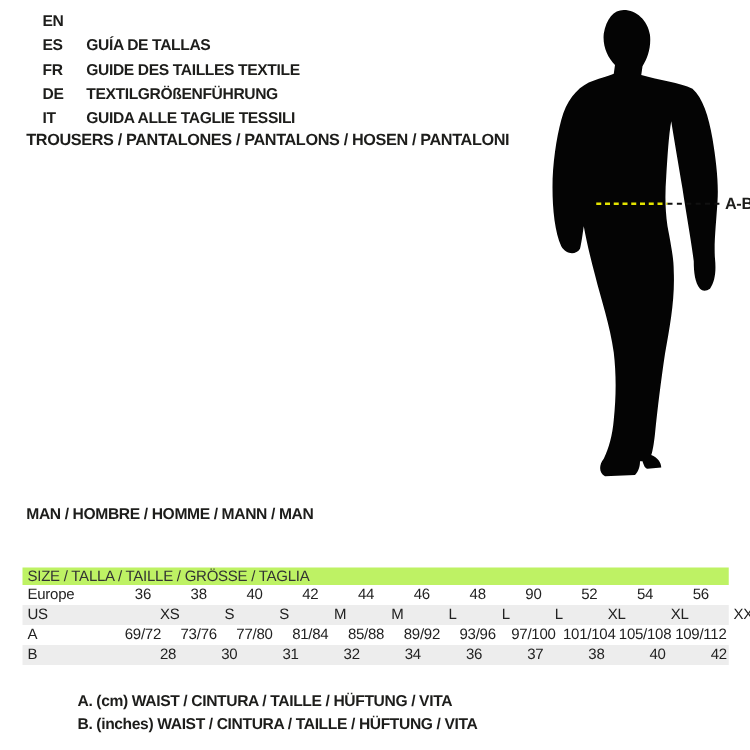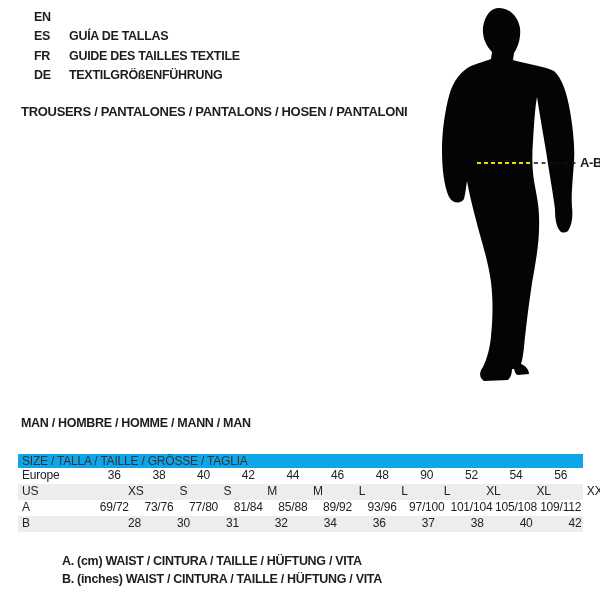--- a/index.html
+++ b/index.html
@@ -31,29 +31,29 @@
   .figure-wrap { position:absolute; left:421px; top:0; width:200px; height:420px; }
   .figure-wrap svg { display:block; width:200px; height:420px; }
   .measure-text {
     font-family:"Liberation Sans", sans-serif;
     font-size:13px; font-weight:700; letter-spacing:-0.3px;
     fill:#1d1d1b;
   }
 
   
   .gender-title {
-    position:absolute; left:21px; top:416px;
+    position:absolute; left:21px; top:404px;
     font-size:12.5px; font-weight:700; letter-spacing:-0.3px; white-space:nowrap;
   }
 
   
   .size-table { position:absolute; left:18px; top:454px; width:565px; }
   .size-table-header {
     height:14px; line-height:14px;
-    background:#0ea5e9;
+    background:#bef264;
     padding-left:4px;
     font-size:12px; letter-spacing:-0.2px;
     color:#333;
     white-space:nowrap;
   }
   .trow {
     display:grid;
     grid-template-columns:74px repeat(11, 1fr);
     height:16px; line-height:15px;
     font-size:12px; letter-spacing:-0.2px;
@@ -81,20 +81,24 @@
     <span class="lang-code">ES</span>
     <span class="lang-label">GUÍA DE TALLAS</span>
   </div>
   <div class="lang-row">
     <span class="lang-code">FR</span>
     <span class="lang-label">GUIDE DES TAILLES TEXTILE</span>
   </div>
   <div class="lang-row">
     <span class="lang-code">DE</span>
     <span class="lang-label">TEXTILGRÖßENFÜHRUNG</span>
+  </div>
+  <div class="lang-row">
+    <span class="lang-code">IT</span>
+    <span class="lang-label">GUIDA ALLE TAGLIE TESSILI</span>
   </div>
 </div>
 
 <div class="category-title">TROUSERS / PANTALONES / PANTALONS / HOSEN / PANTALONI</div>
 
 <div class="figure-wrap">
   <svg viewBox="0 0 200 420" xmlns="http://www.w3.org/2000/svg">
     <path fill="#040404" d="
       M 78 8
       C 88 8 97 16 99 28

